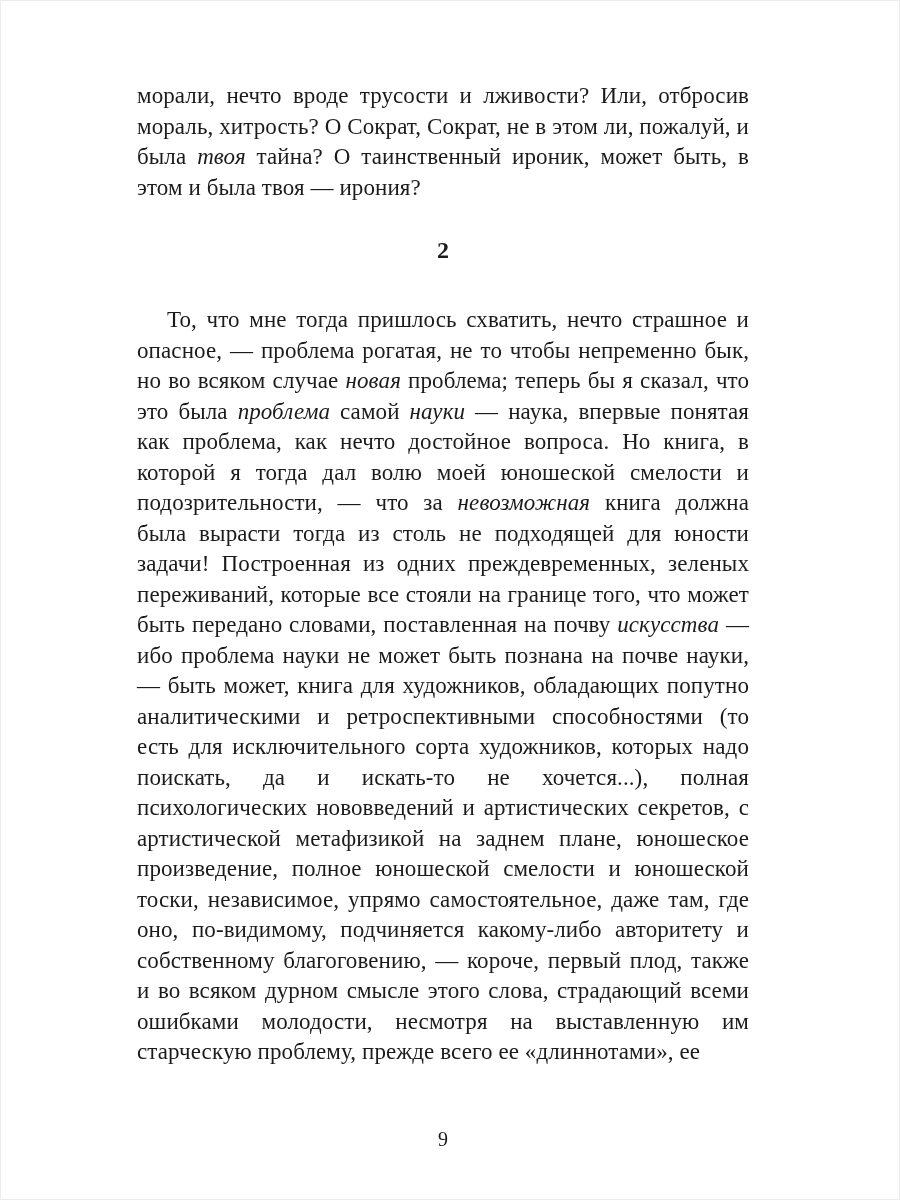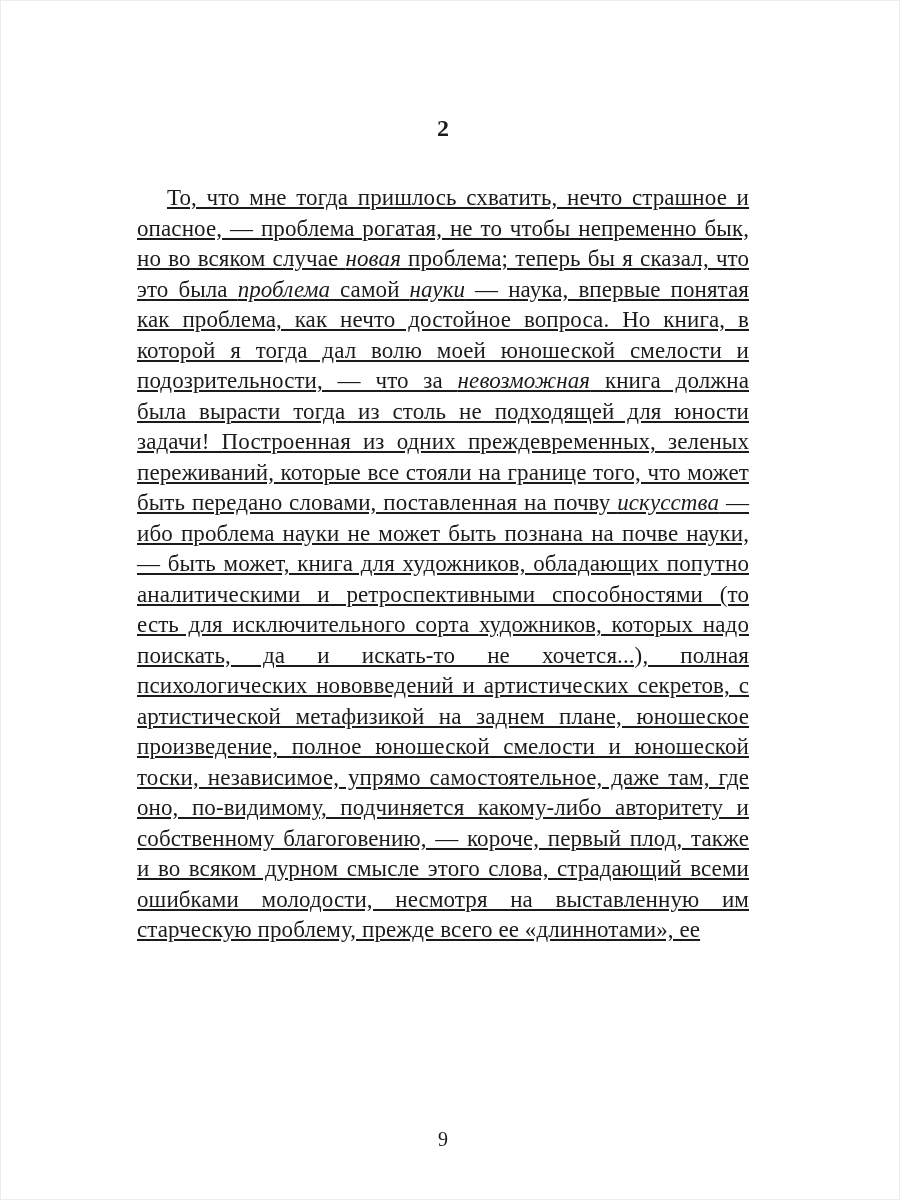--- a/index.html
+++ b/index.html
@@ -28,21 +28,20 @@
   }
   p.para {
     margin: 0;
     font-size: 23px;
     line-height: 30.5px;
     text-align: justify;
     letter-spacing: 0.1px;
   }
   p.para.indent {
     text-indent: 30px;
-    text-decoration: underline;
   }
   .section-number {
     margin: 32px 0 40px 0;
     text-align: center;
     font-size: 24px;
     font-weight: bold;
     line-height: 30px;
     font-family: "Liberation Serif", "DejaVu Serif", serif;
     color: #1b1b1b;
   }
@@ -59,20 +58,21 @@
     line-height: 24px;
     color: #1b1b1b;
   }
 </style>
 </head>
 <body>
 
 <div class="page">
   <div class="text-column">
 
+    <p class="para"><span>морали, нечто вроде трусости и лживости? Или, отбросив мораль, хитрость? О Сократ, Сократ, не в этом ли, пожалуй, и была </span><i>твоя</i><span> тайна? О таинственный ироник, может быть, в этом и была твоя — ирония?</span></p>
 
     <div class="section-number">2</div>
 
     <p class="para indent"><span>То, что мне тогда пришлось схватить, нечто страшное и опасное, — проблема рогатая, не то чтобы непременно бык, но во всяком случае </span><i>новая</i><span> проблема; теперь бы я сказал, что это была </span><i>проблема</i><span> самой </span><i>науки</i><span> — наука, впервые понятая как проблема, как нечто достойное вопроса. Но книга, в которой я тогда дал волю моей юношеской смелости и подозрительности, — что за </span><i>невозможная</i><span> книга должна была вырасти тогда из столь не подходящей для юности задачи! Построенная из одних преждевременных, зеленых переживаний, которые все стояли на границе того, что может быть передано словами, поставленная на почву </span><i>искусства</i><span> — ибо проблема науки не может быть познана на почве науки, — быть может, книга для художников, обладающих попутно аналитическими и ретроспективными способностями (то есть для исключительного сорта художников, которых надо поискать, да и искать-то не хочется...), полная психологических нововведений и артистических секретов, с артистической метафизикой на заднем плане, юношеское произведение, полное юношеской смелости и юношеской тоски, независимое, упрямо самостоятельное, даже там, где оно, по-видимому, подчиняется какому-либо авторитету и собственному благоговению, — короче, первый плод, также и во всяком дурном смысле этого слова, страдающий всеми ошибками молодости, несмотря на выставленную им старческую проблему, прежде всего ее «длиннотами», ее</span></p>
 
   </div>
 
   <div class="page-number">9</div>
 </div>
 

